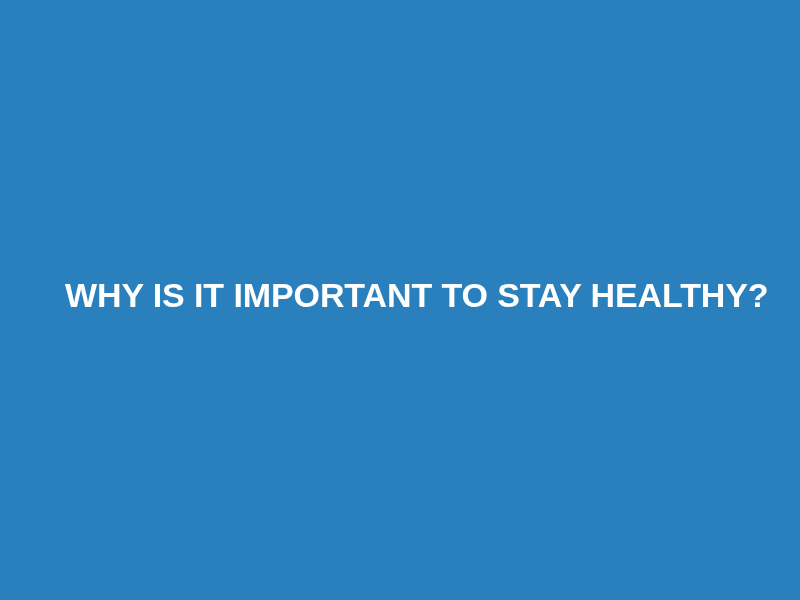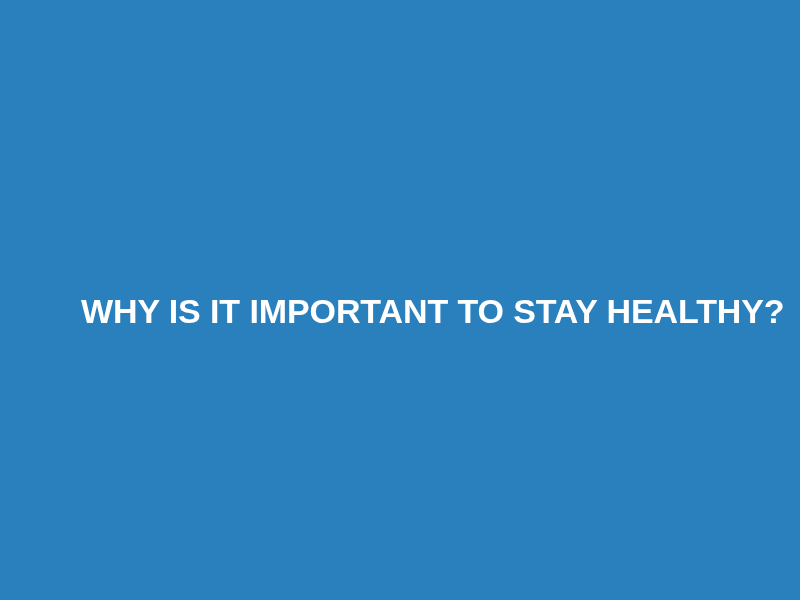--- a/index.html
+++ b/index.html
@@ -27,21 +27,21 @@
     height: 600px;
     display: flex;
     align-items: center;
     justify-content: flex-start;
   }
   .headline {
     position: absolute;
     left: 65px;
     top: 275px;
     width: 700px;
-    margin: 16px;
+    margin: 0;
     padding: 0;
     color: #ffffff;
     font-family: "Liberation Sans", sans-serif;
     font-size: 34px;
     font-weight: bold;
     line-height: 40px;
     letter-spacing: -0.1px;
     text-transform: uppercase;
     white-space: nowrap;
     text-align: left;

